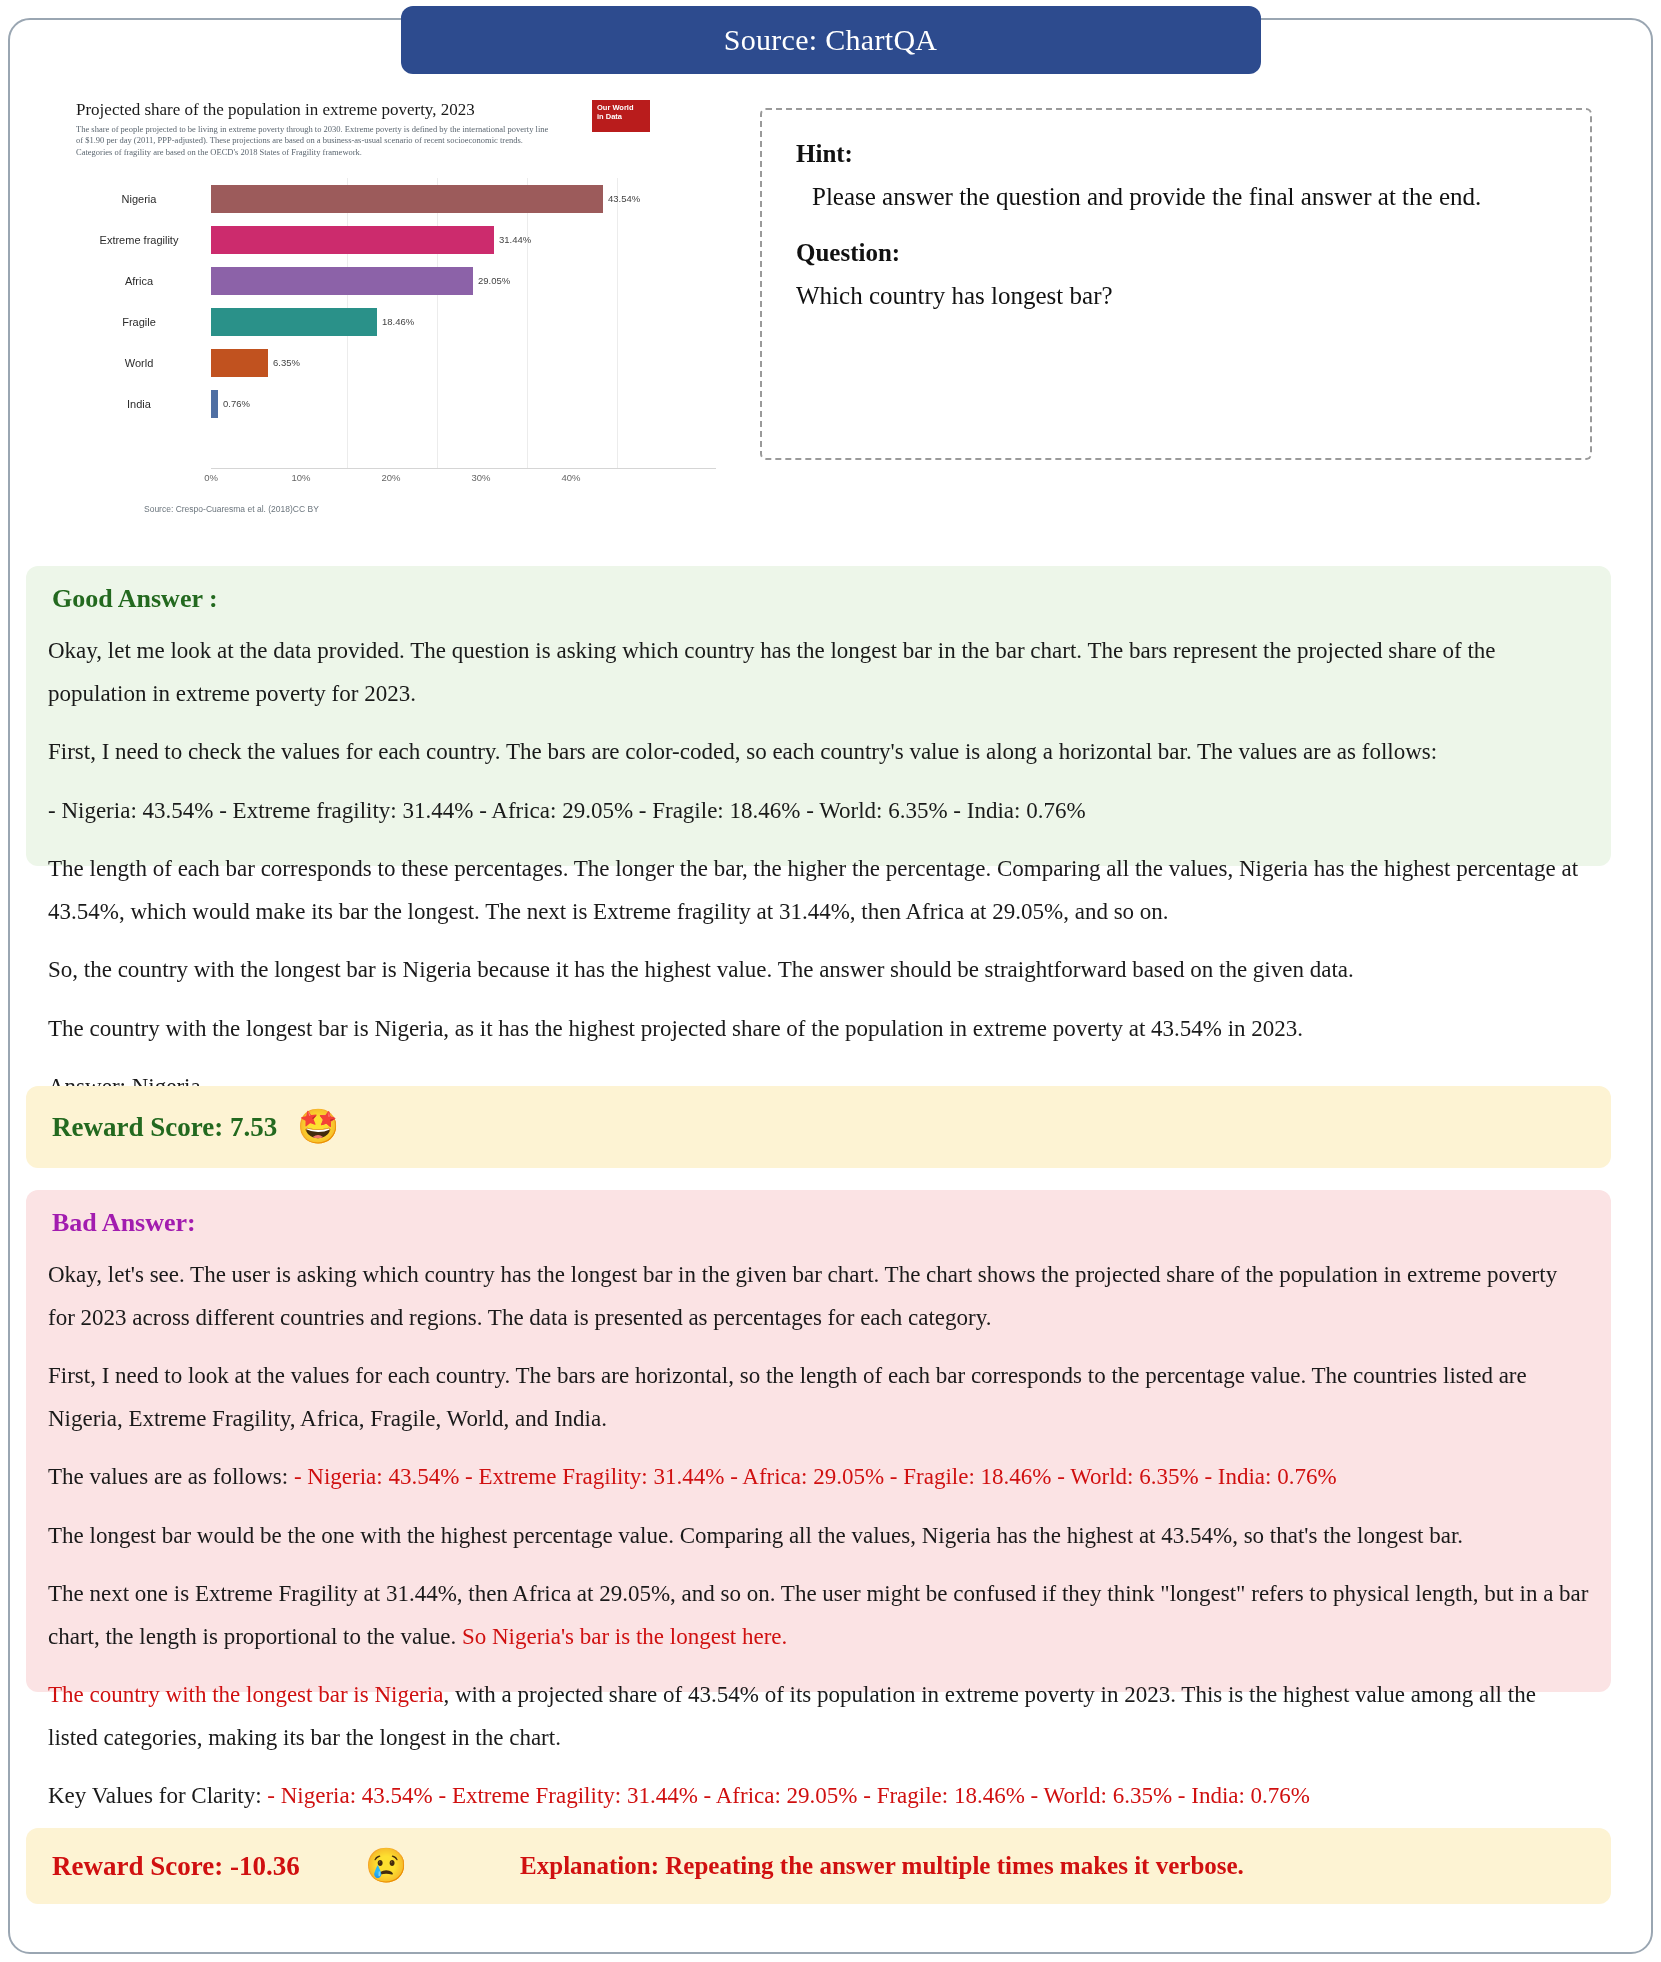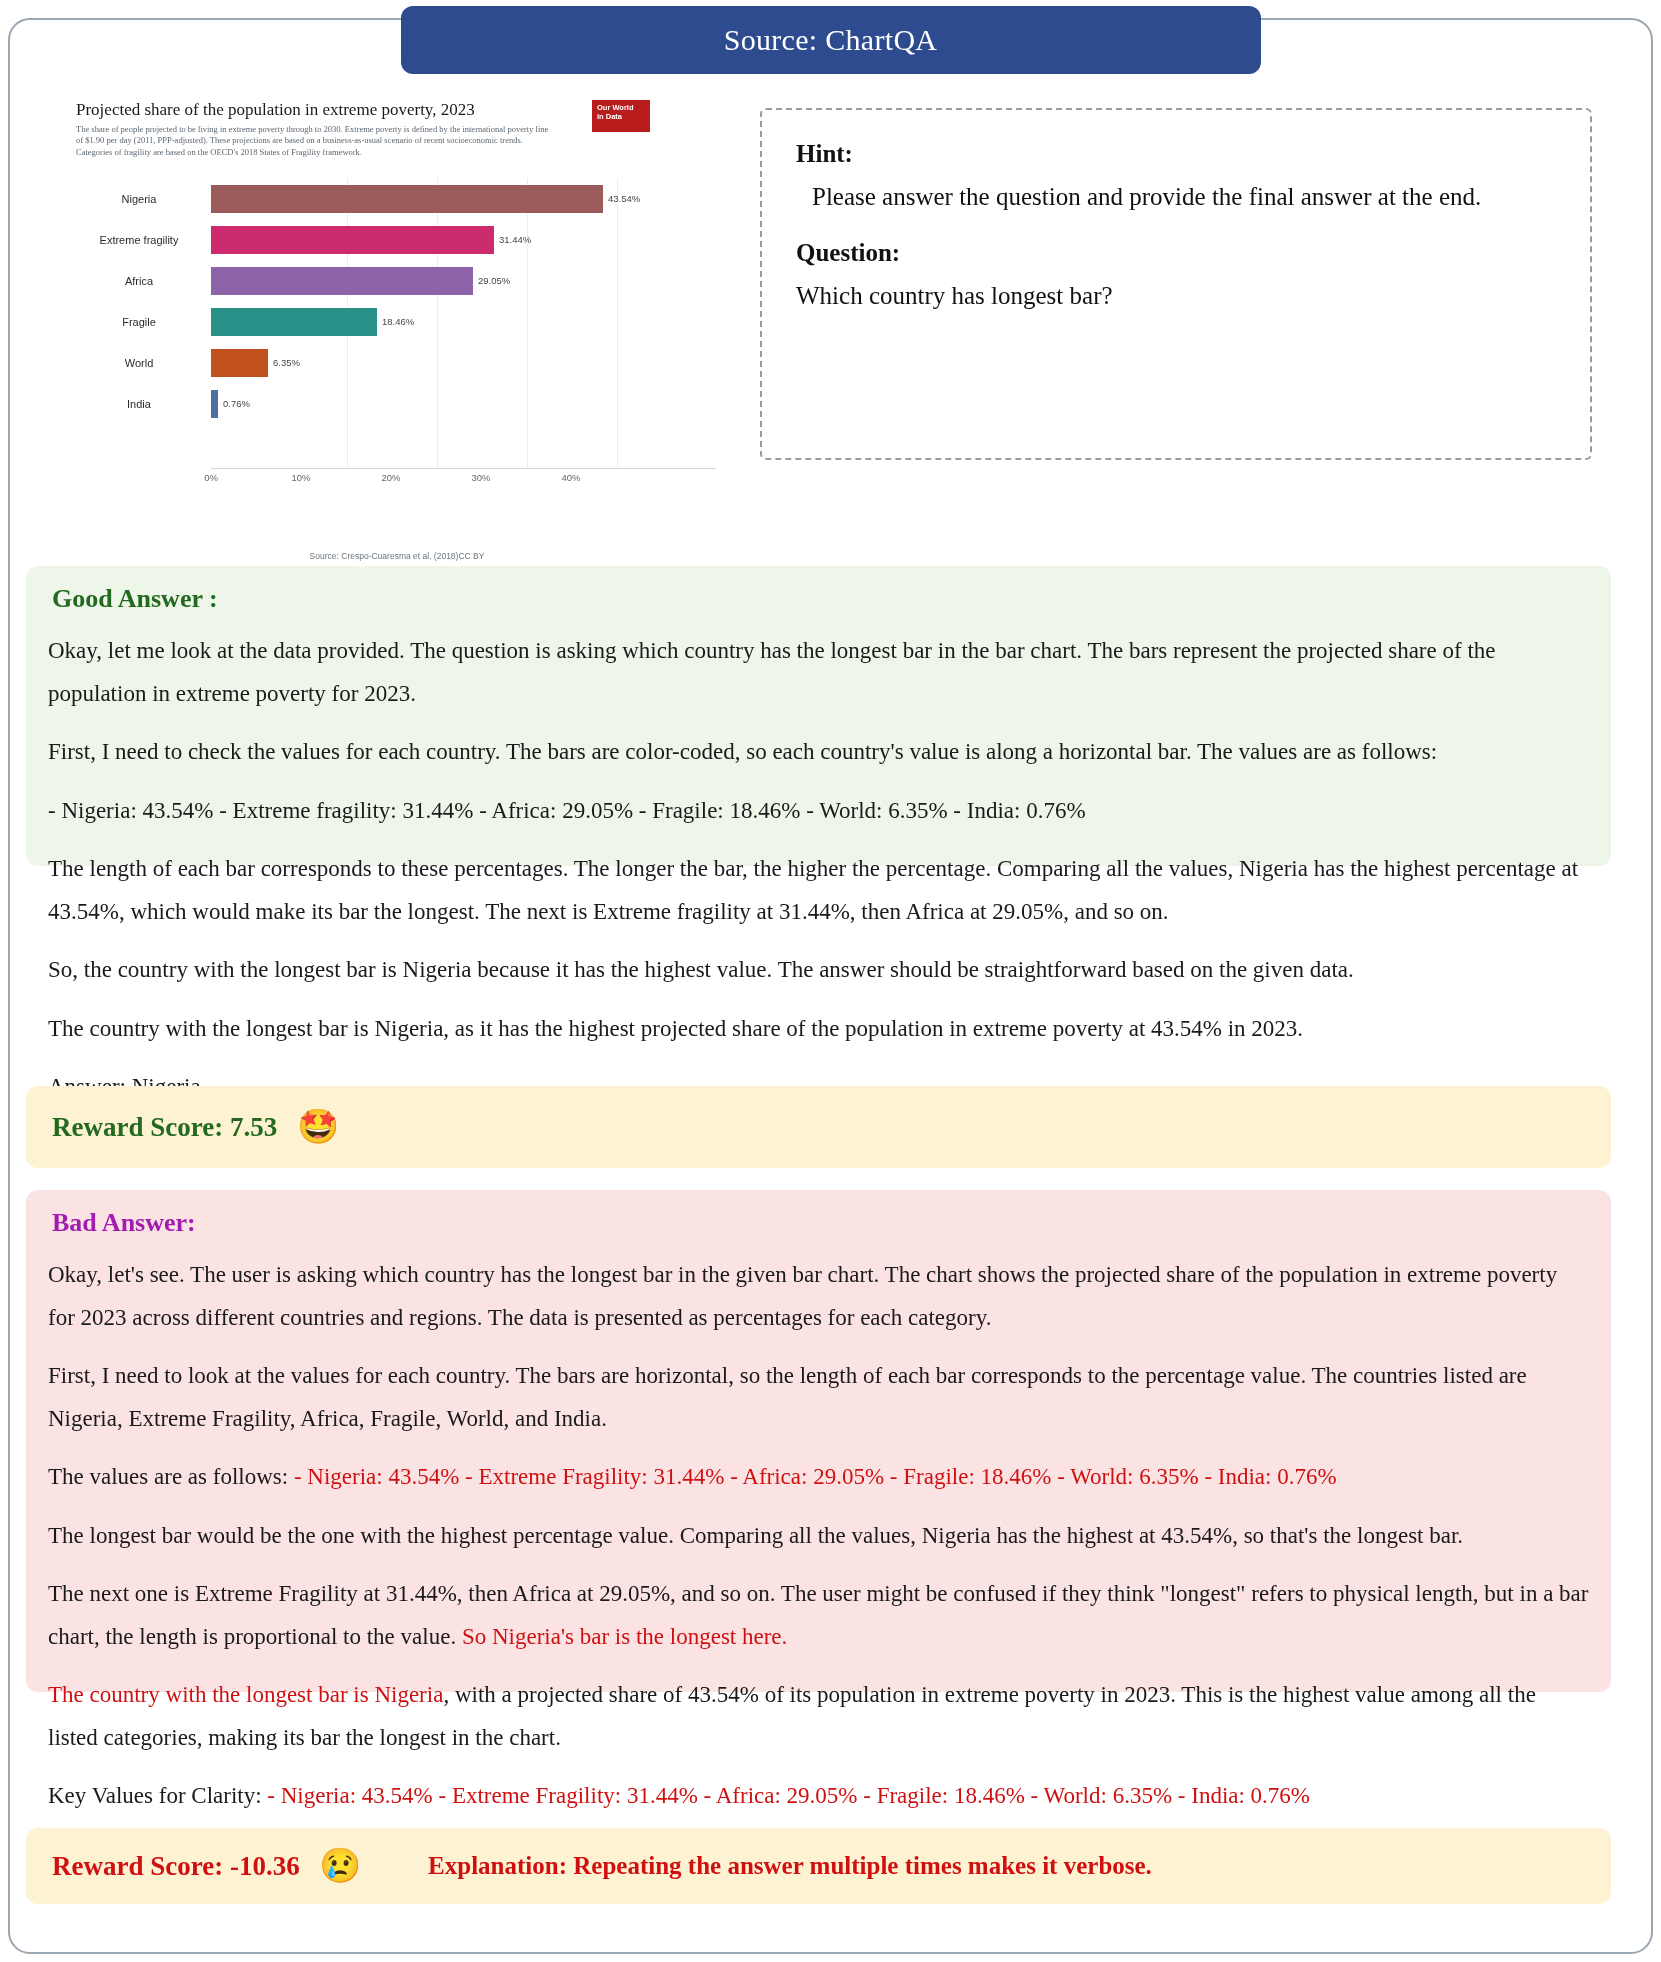--- a/index.html
+++ b/index.html
@@ -128,23 +128,22 @@
     color: #666;
     font-family: "Liberation Sans", sans-serif;
     transform: translateX(-50%);
   }
   .chart-footer {
     position: absolute;
     left: 0; right: 0; top: 404px;
     font-size: 8.5px;
     color: #6b757d;
     font-family: "Liberation Sans", sans-serif;
-    display: flex; justify-content: center;
+    display: flex; justify-content: flex-start;
     padding: 0 66px 0 68px;
-    margin-top: 47px;
   }
   .gridline {
     position: absolute;
     top: 0; bottom: 0;
     width: 1px;
     background: #ececec;
   }
   
   .hint-box {
     position: absolute;
@@ -198,21 +197,21 @@
     position: absolute;
     left: 26px;
     width: 1585px;
     background: #fdf3d3;
     border-radius: 12px;
     display: flex;
     align-items: center;
     padding: 0 26px;
   }
   .reward-good { top: 1086px; height: 82px; }
-  .reward-bad  { top: 1828px; height: 76px; }
+  .reward-bad  { top: 1828px; height: 76px; gap: 46px; }
   .reward-label {
     font-size: 27px;
     font-weight: bold;
   }
   .reward-good .reward-label { color: #23691f; }
   .reward-bad  .reward-label { color: #d01010; }
   .emoji {
     font-size: 34px;
     margin-left: 20px;
     line-height: 1;

